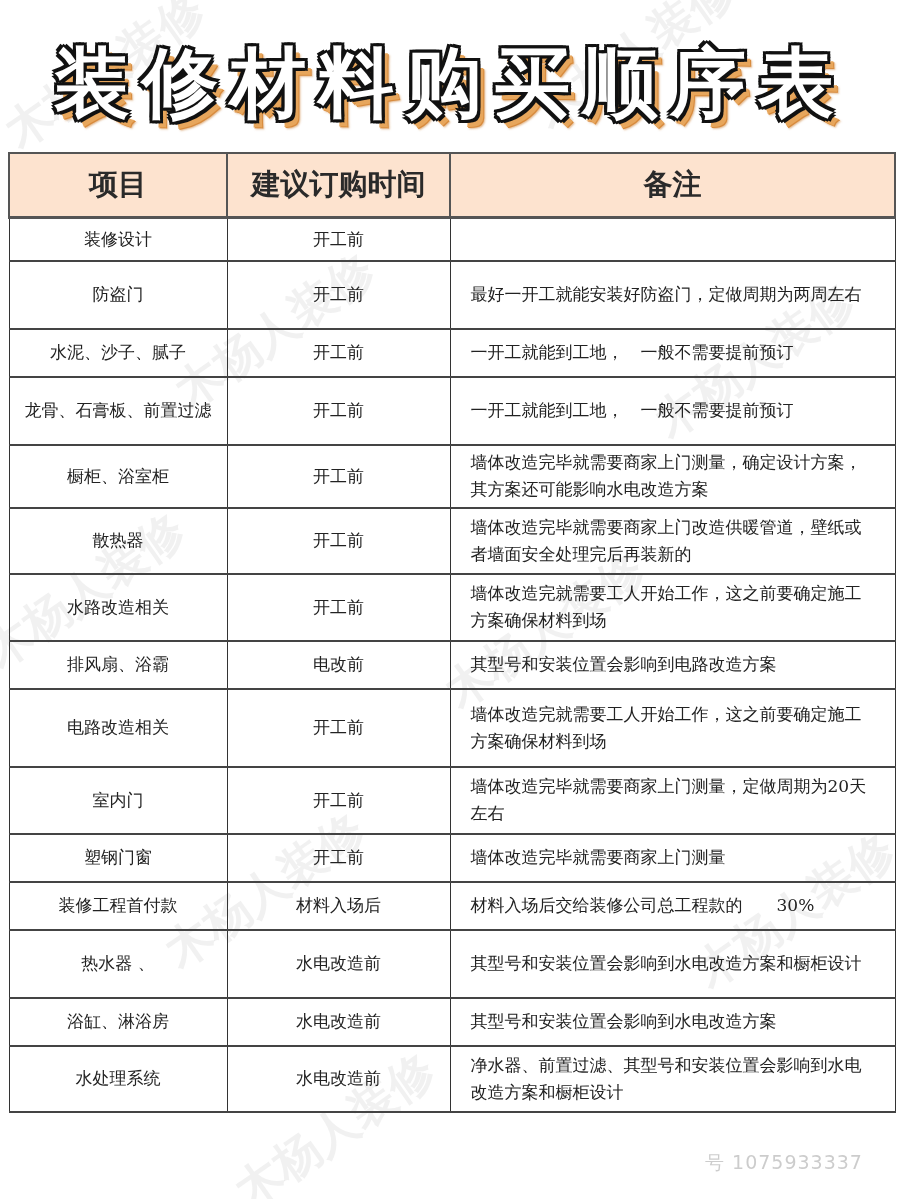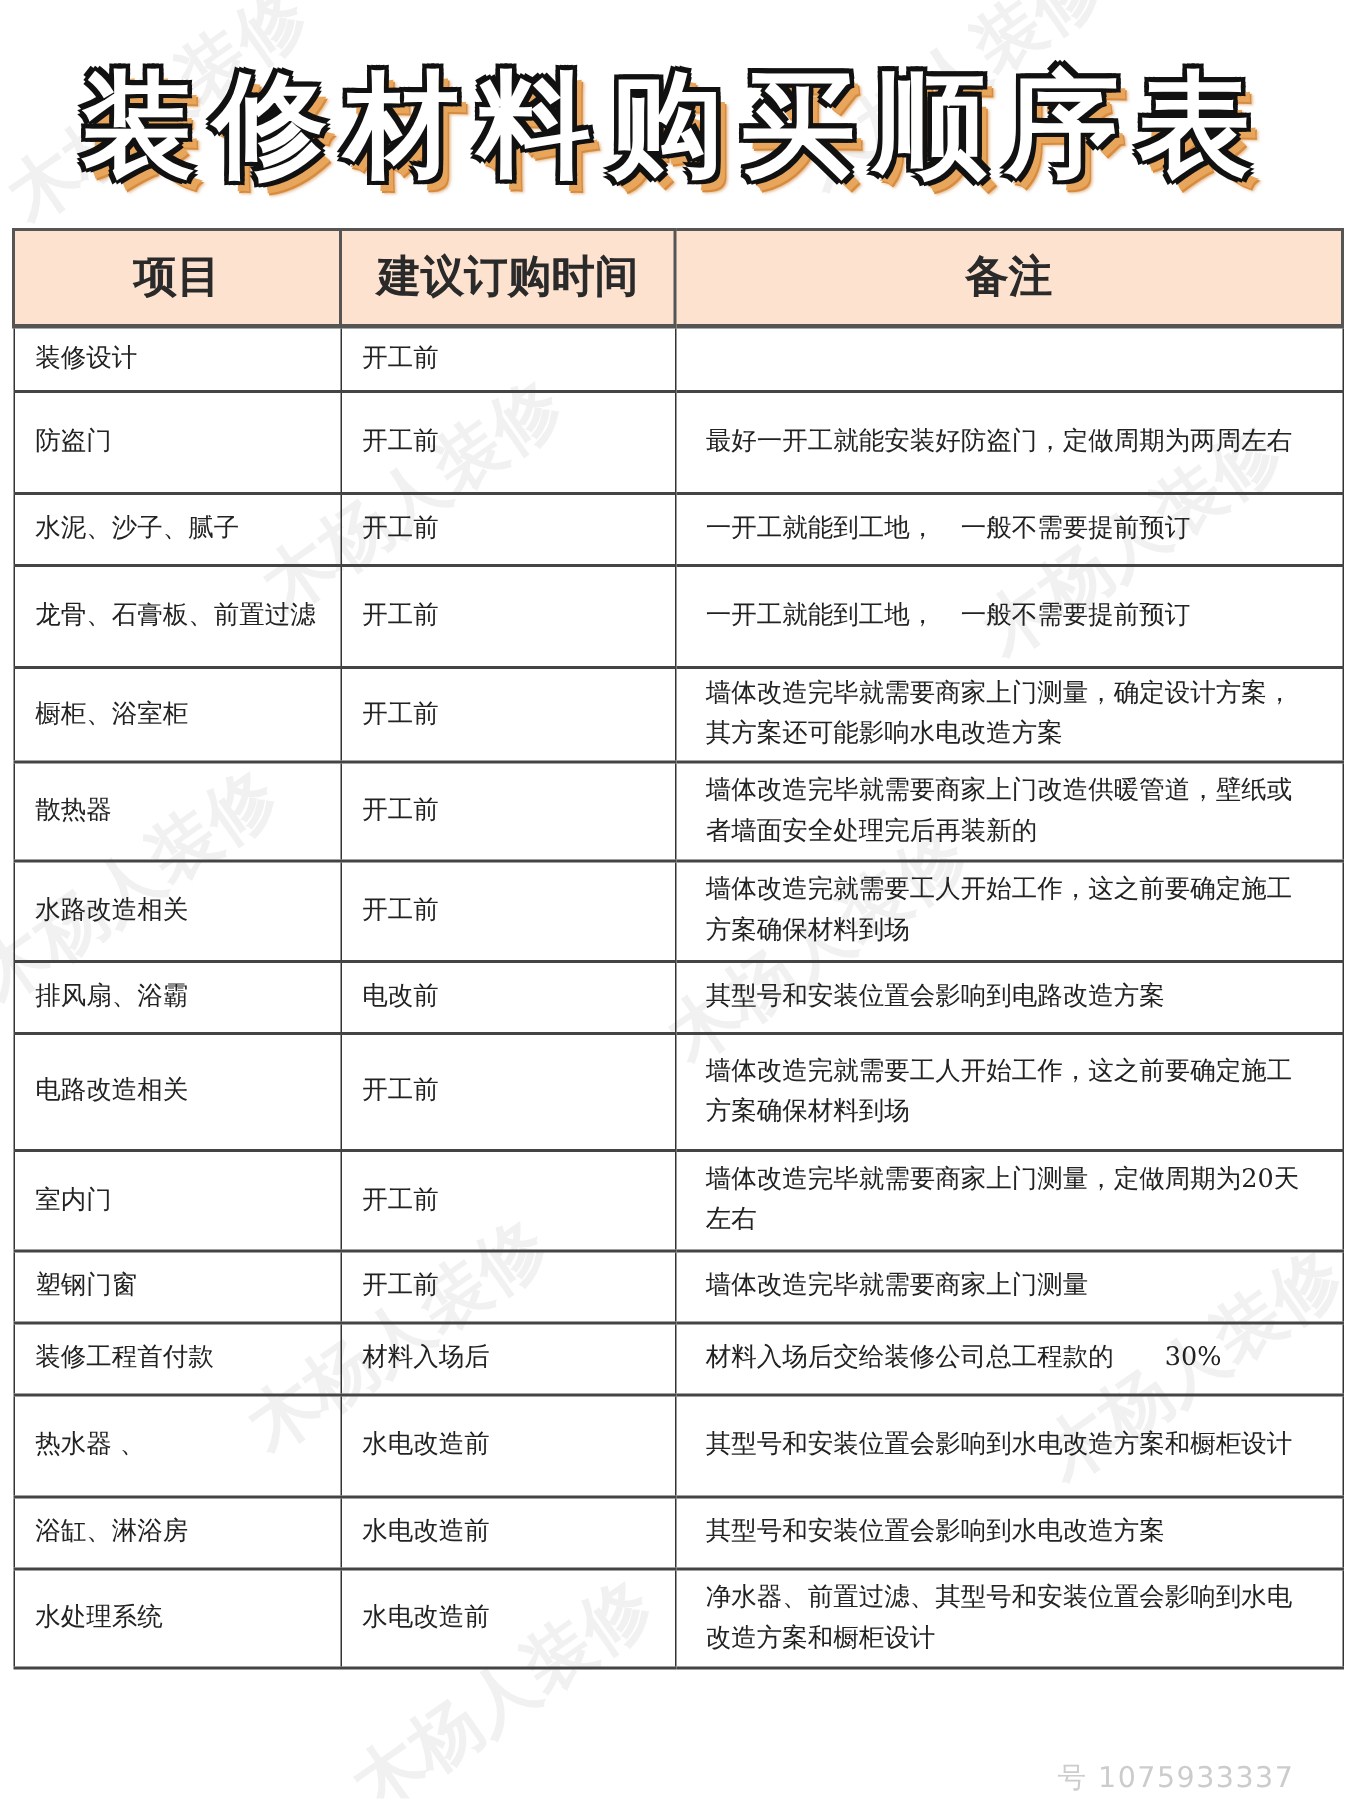--- a/index.html
+++ b/index.html
@@ -22,28 +22,28 @@
   }
   table {
     position:absolute; left:8px; top:152px; width:886px; border-collapse:collapse; table-layout:fixed;
   }
   col.c1 { width:218px; } col.c2 { width:223px; } col.c3 { width:445px; }
   th {
     background:#fde3cf; height:60px; font-family:"DejaVu Sans", sans-serif; font-weight:bold;
     font-size:29px; color:#2a2a2a; border:2px solid #555; border-bottom:3px solid #555;
   }
   td {
-    border:1.5px solid #333; border-bottom:2.5px solid #444; vertical-align:middle;
+    border:1.5px solid #333; border-bottom:2.5px solid #444; text-align:center; vertical-align:middle;
     font-size:17px; line-height:27px; padding:0 14px; color:#222;
   }
   td.note { text-align:left; padding:0 20px; }
   td.left { text-align:left; padding-left:20px; }
   .footer-mark {
     position:absolute; left:705px; top:1150px; font-family:"DejaVu Sans", sans-serif; font-size:19px;
-    color:rgba(170,170,170,0.6); letter-spacing:1px;margin-top:22px;
+    color:rgba(170,170,170,0.6); letter-spacing:1px;
   }
 </style>
 </head>
 <body>
 
 <div class="watermark" style="left:-10px;top:40px;">木杨人装修</div>
 <div class="watermark" style="left:520px;top:20px;">木杨人装修</div>
 <div class="watermark" style="left:160px;top:300px;">木杨人装修</div>
 <div class="watermark" style="left:640px;top:330px;">木杨人装修</div>
 <div class="watermark" style="left:-30px;top:560px;">木杨人装修</div>

